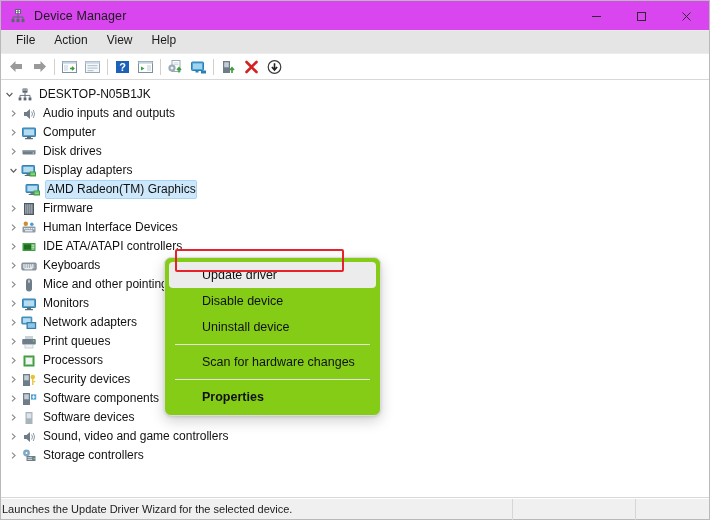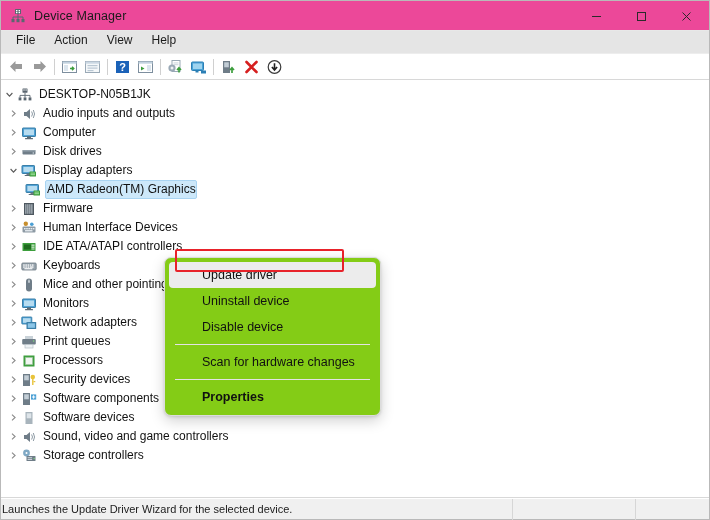--- a/index.html
+++ b/index.html
@@ -14,21 +14,21 @@
     position: relative;
     width: 710px; height: 520px;
     background: #ffffff;
     border: 1px solid #b9b9b9;
     display: flex; flex-direction: column;
   }
 
   
   #titlebar {
     height: 30px; min-height: 30px;
-    background: #ec4899;
+    background: #d946ef;
     display: flex; align-items: center;
     border-bottom: 1px solid #e8e8e8;
     position: relative;
   }
   #titlebar .app-icon {
     width: 16px; height: 16px;
     margin-left: 9px; margin-right: 8px;
     position: relative; flex: none;
   }
   #titlebar .title-text {
@@ -662,22 +662,22 @@
           <rect x="6.6" y="9.2" width="4.5" height="1" fill="#cfd8de"></rect>
           <rect x="6.6" y="10.9" width="4.5" height="1" fill="#cfd8de"></rect>
           <circle cx="13.2" cy="10.5" r="0.7" fill="#7fd47f"></circle>
         </svg>
       </span>
       <span class="lbl">Storage controllers</span>
     </div>
 
     <div id="ctxmenu">
       <div class="ctx-item hover">Update driver</div>
+      <div class="ctx-item">Disable device</div>
       <div class="ctx-item">Uninstall device</div>
-      <div class="ctx-item">Disable device</div>
       <div class="ctx-sep"></div>
       <div class="ctx-item">Scan for hardware changes</div>
       <div class="ctx-sep"></div>
       <div class="ctx-item bold">Properties</div>
     </div>
 
     <div id="redbox" style="border-color: rgb(232, 34, 42);"></div>
   </div>
 
   <div id="statusbar">

